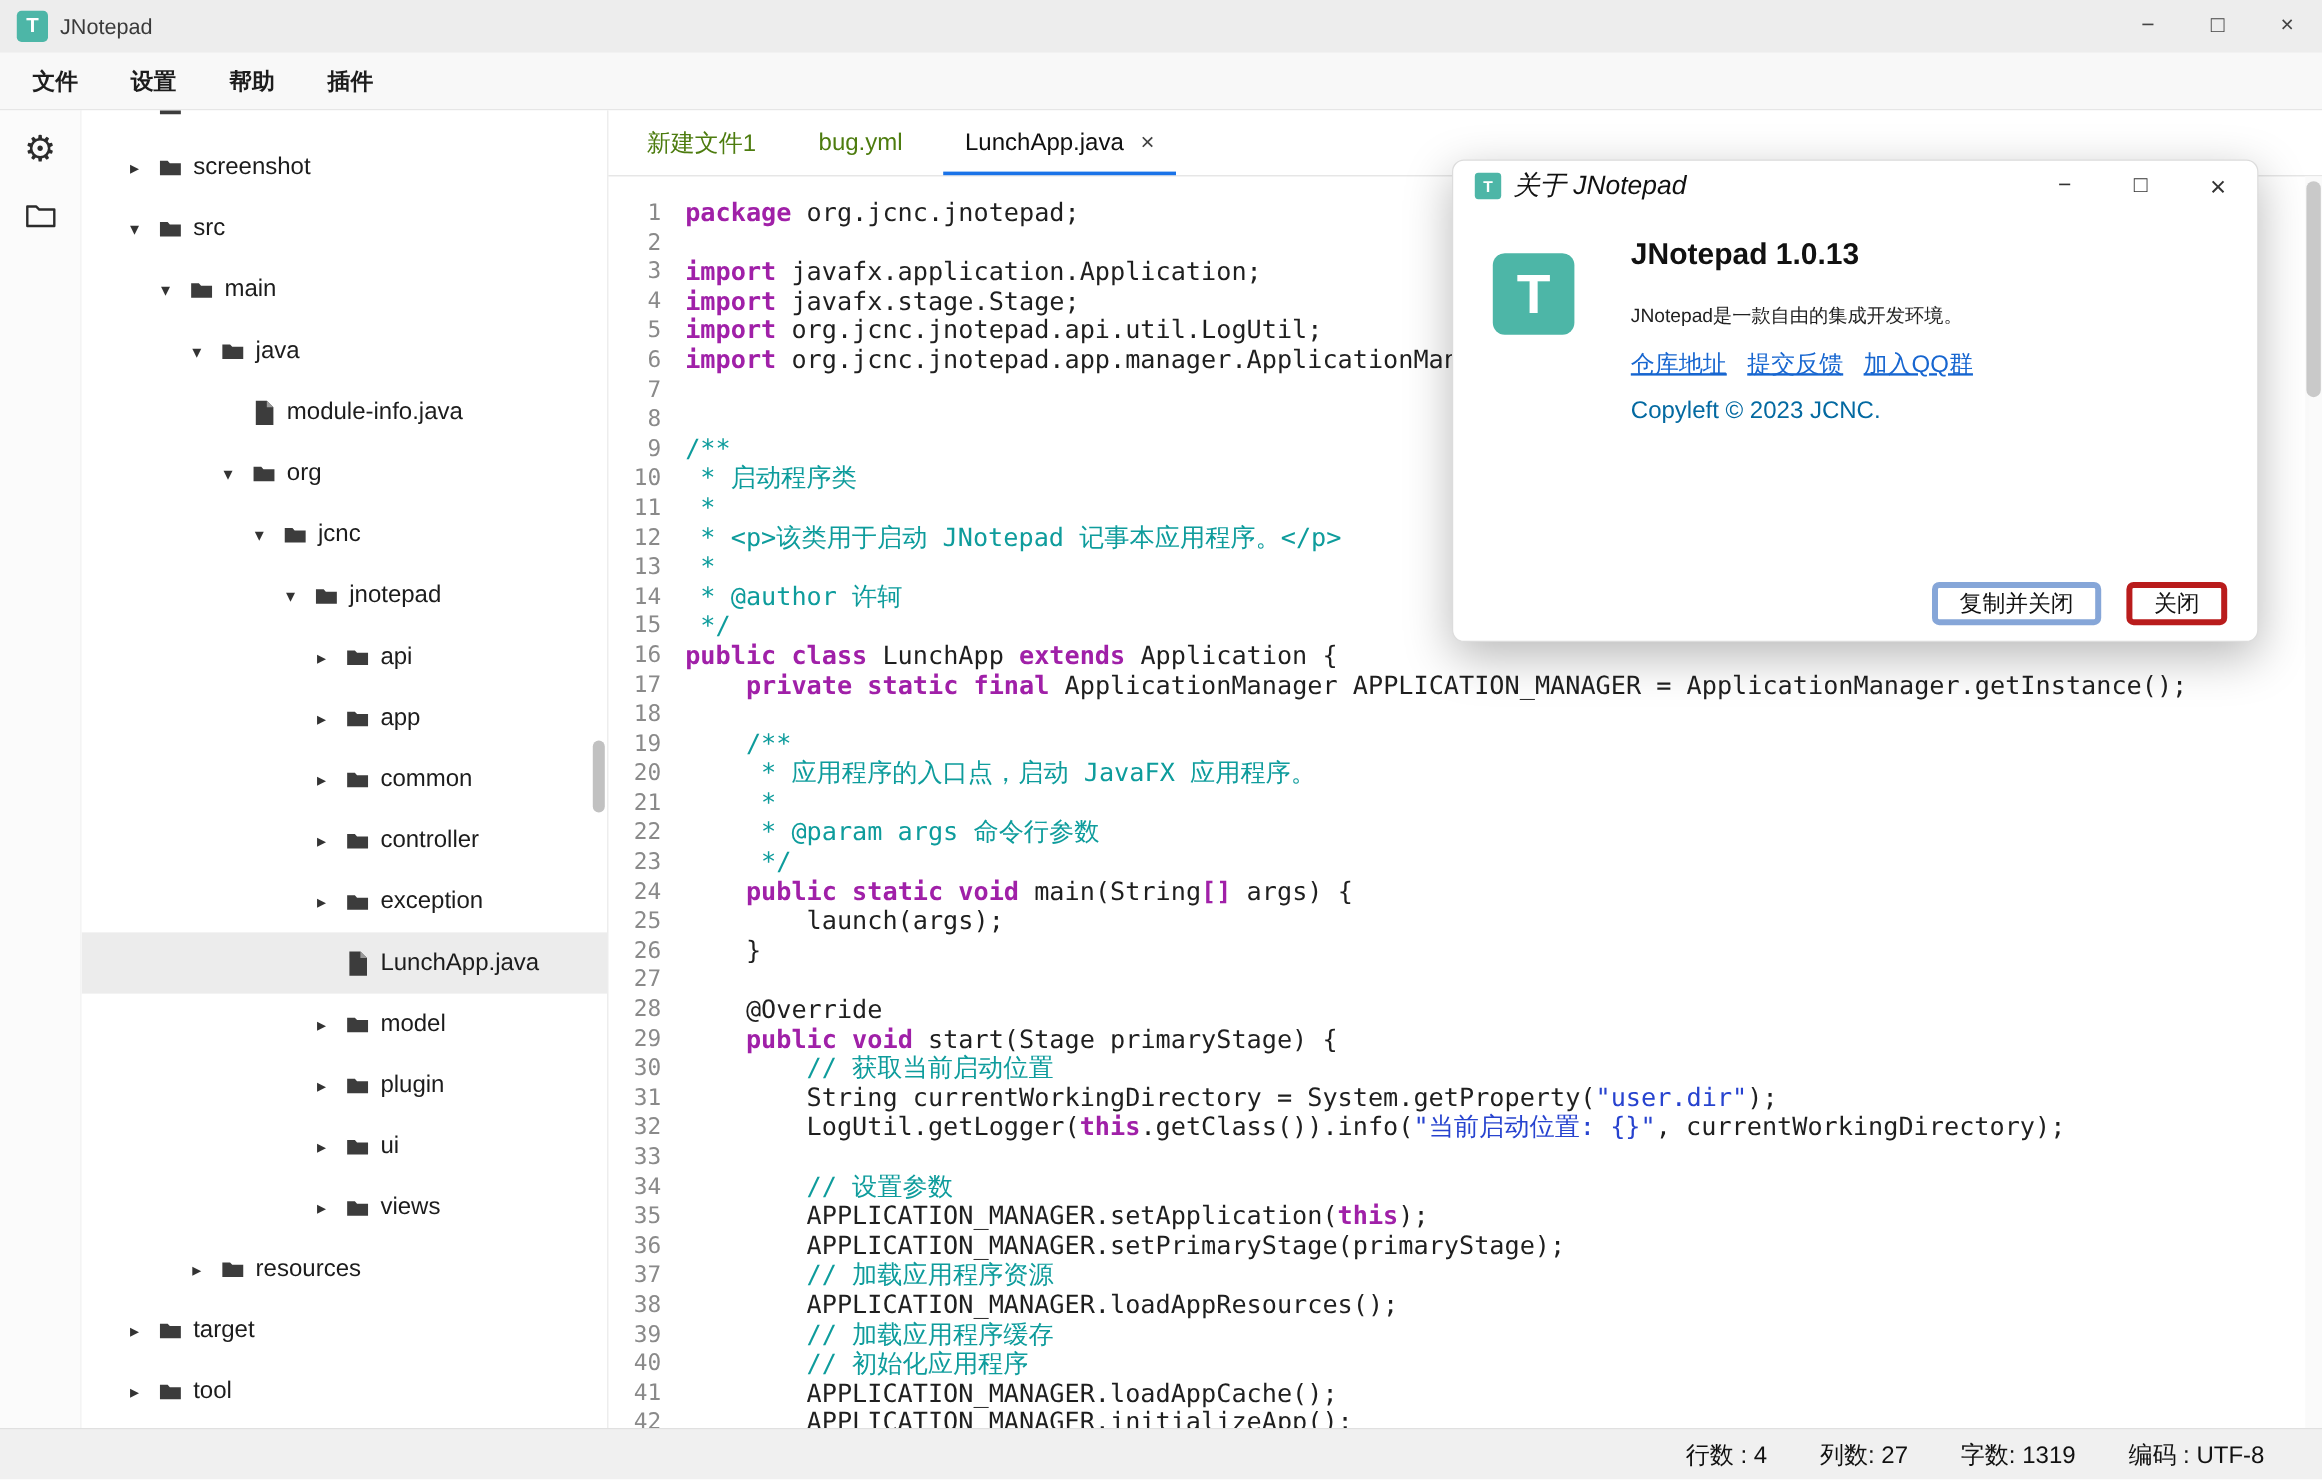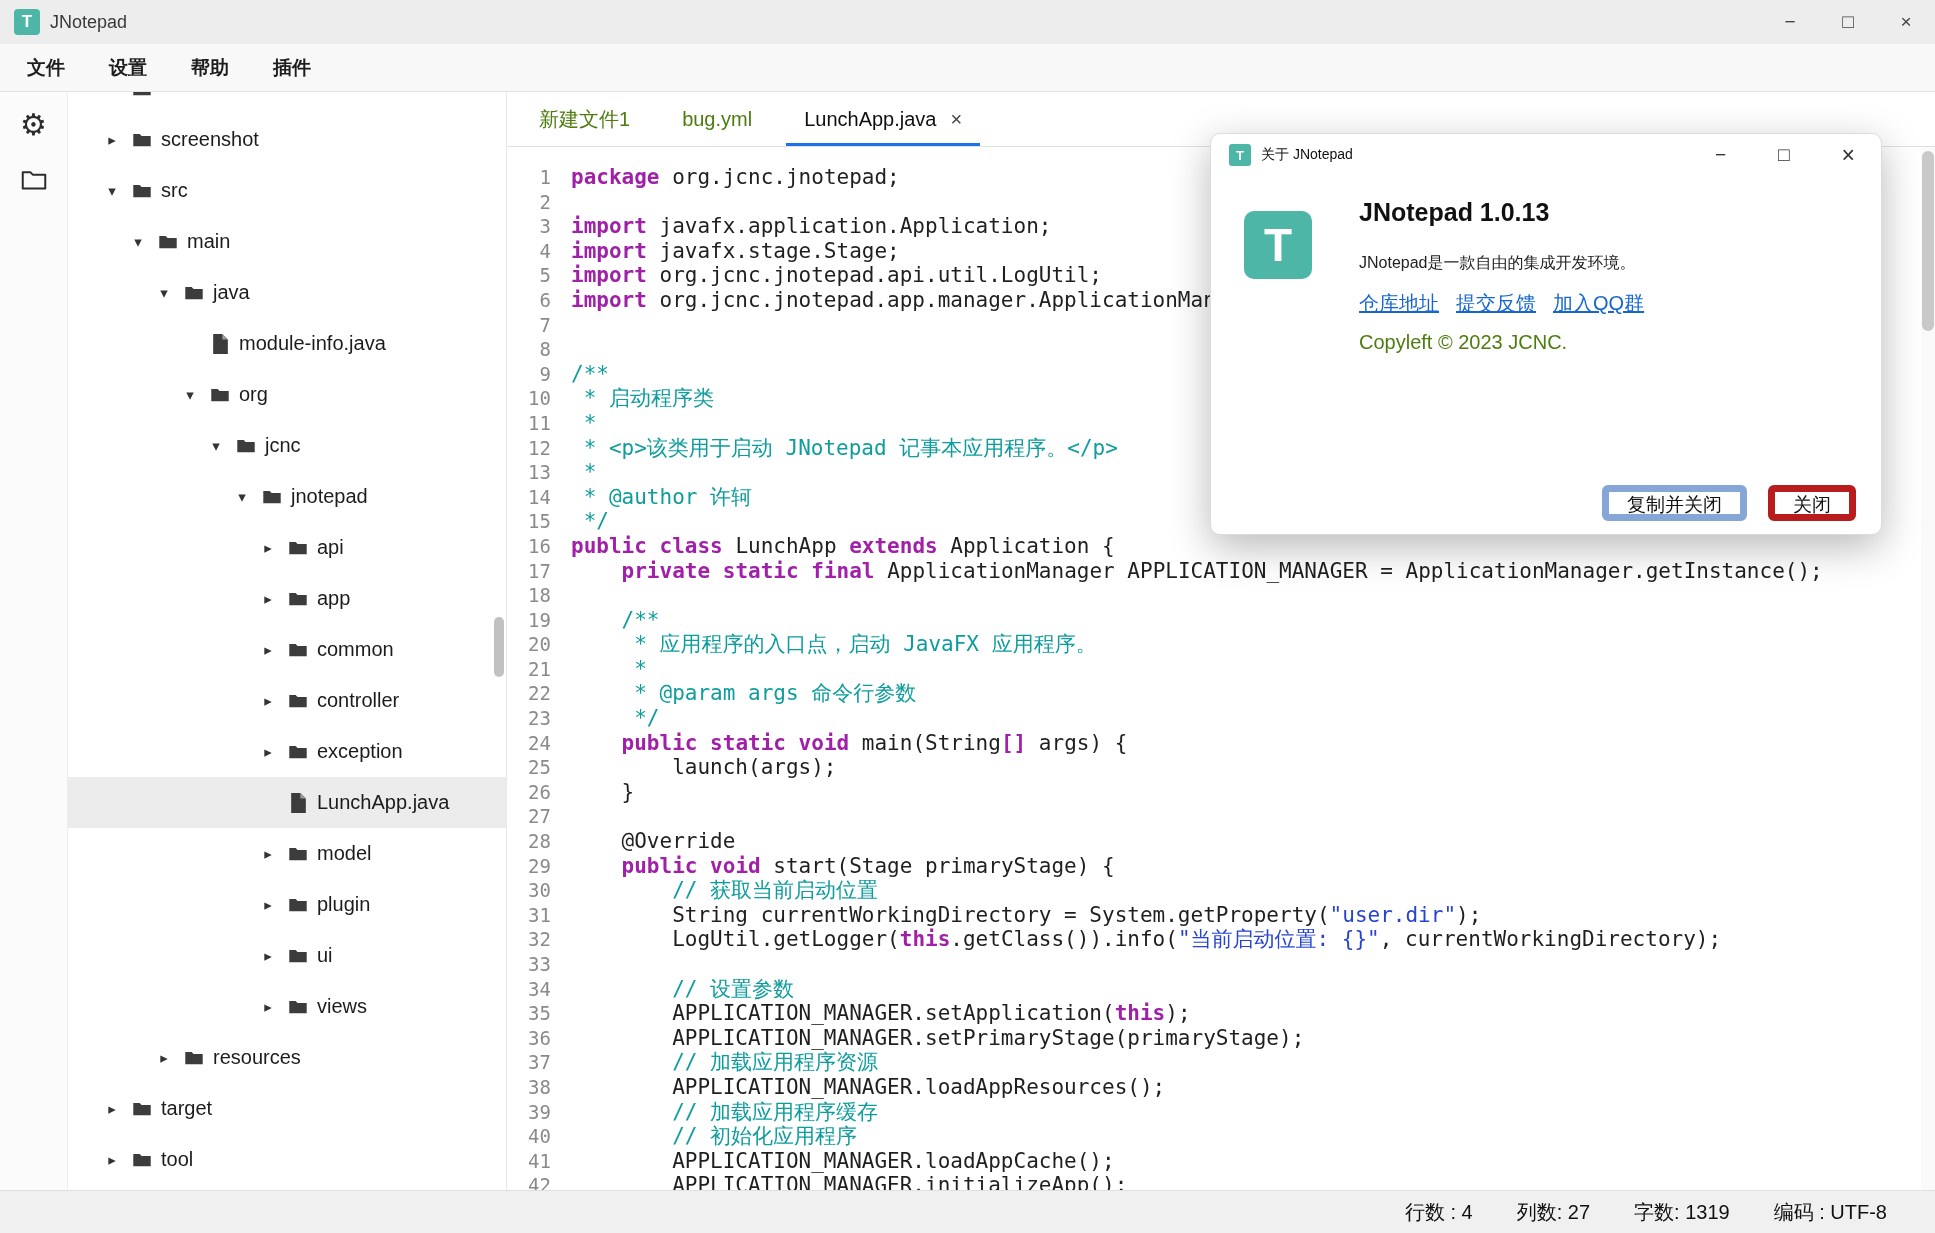--- a/index.html
+++ b/index.html
@@ -77,37 +77,37 @@
                border-top:1px solid #e0e0e0; display:flex; align-items:center; justify-content:flex-end;
                gap:44px; padding-right:48px; font-size:20px; color:#111; }
 
   
   .dialog { position:absolute; left:1210px; top:133px; width:672px; height:402px; background:#fff;
             border:1px solid #dcdcdc; border-radius:10px; box-shadow:0 12px 40px rgba(0,0,0,.28); z-index:10; }
   .dialog-titlebar { height:42px; display:flex; align-items:center; padding:0 18px; }
   .dlg-logo-small { width:22px; height:22px; border-radius:3px; background:var(--accent-teal,#4db6a7);
                     color:#fff; font-weight:bold; font-size:13px;
                     display:flex; align-items:center; justify-content:center; }
-  .dlg-title { margin-left:10px; font-size:14px; color:#111; }
+  .dlg-title { margin-left:10px; font-size:22px; color:#111;font-style:italic; }
   .dlg-controls { margin-left:auto; display:flex; gap:52px; padding-right:8px; }
   .dlg-win-btn { font-size:19px; color:#333; cursor:pointer; }
   .dlg-close { font-size:23px; line-height:1; }
   .dialog-logo { position:absolute; left:33px; top:77px; width:68px; height:68px; border-radius:10px;
                  background:var(--accent-teal,#4db6a7); color:#fff; font-size:46px; font-weight:bold;
                  display:flex; align-items:center; justify-content:center; }
   .dialog-body { position:absolute; left:148px; top:64px; right:30px; }
   .dlg-heading { font-size:25px; font-weight:bold; color:#111; }
   .dlg-desc { margin-top:26px; font-size:16px; color:#222; }
   .about-links { margin-top:16px; display:flex; flex-direction:row; gap:17px; }
   .dlg-link { color:var(--link-blue,#1766d0); font-size:20px; text-decoration:underline;
               cursor:pointer; width:max-content; }
-  .dlg-copyright { margin-top:14px; font-size:20px; color:#4d7c0f; }
+  .dlg-copyright { margin-top:14px; font-size:20px; color:#0369a1; }
   .about-buttons { position:absolute; right:25px; bottom:13px; display:flex; gap:21px; }
   .dlg-btn { height:36px; padding:0 18px; font-size:19px; background:#fff; color:#111;
-             border:7px solid #b91c1c; border-radius:6px; cursor:pointer;
+             border:5px solid #b91c1c; border-radius:6px; cursor:pointer;
              font-family:"Liberation Sans", sans-serif; }
   .dlg-btn.primary { border-color:#86a6d8; }
 </style>
 </head>
 <body>
 
 <div class="titlebar">
   <div class="app-logo">T</div>
   <div class="app-title">JNotepad</div>
   <div class="win-controls">

